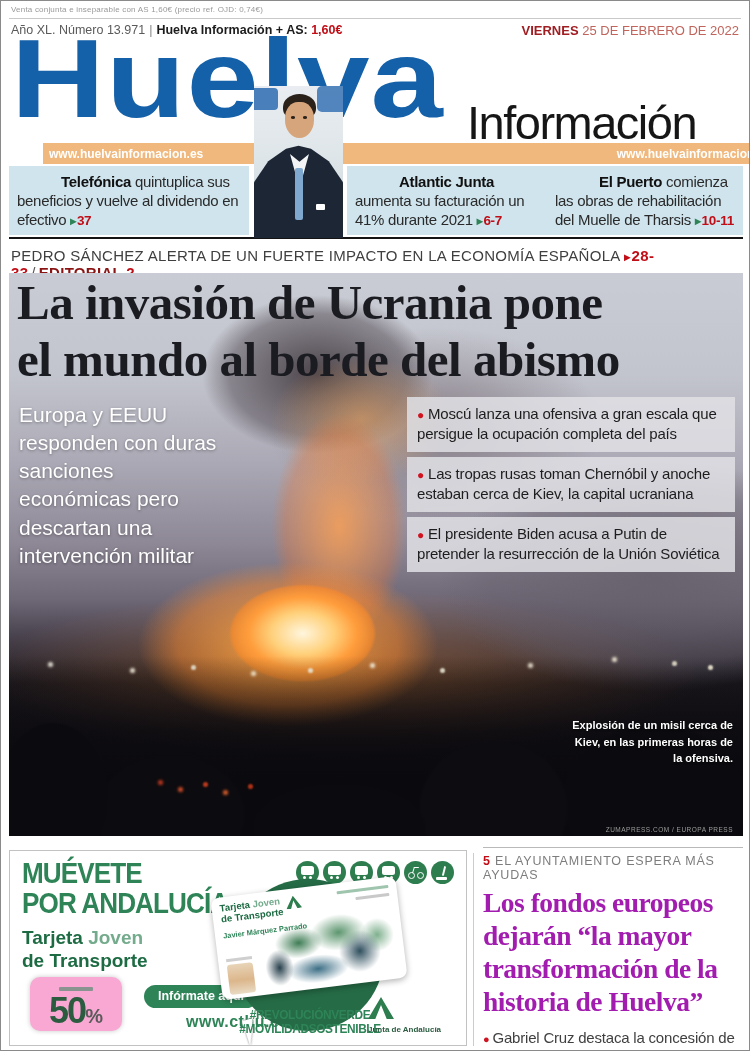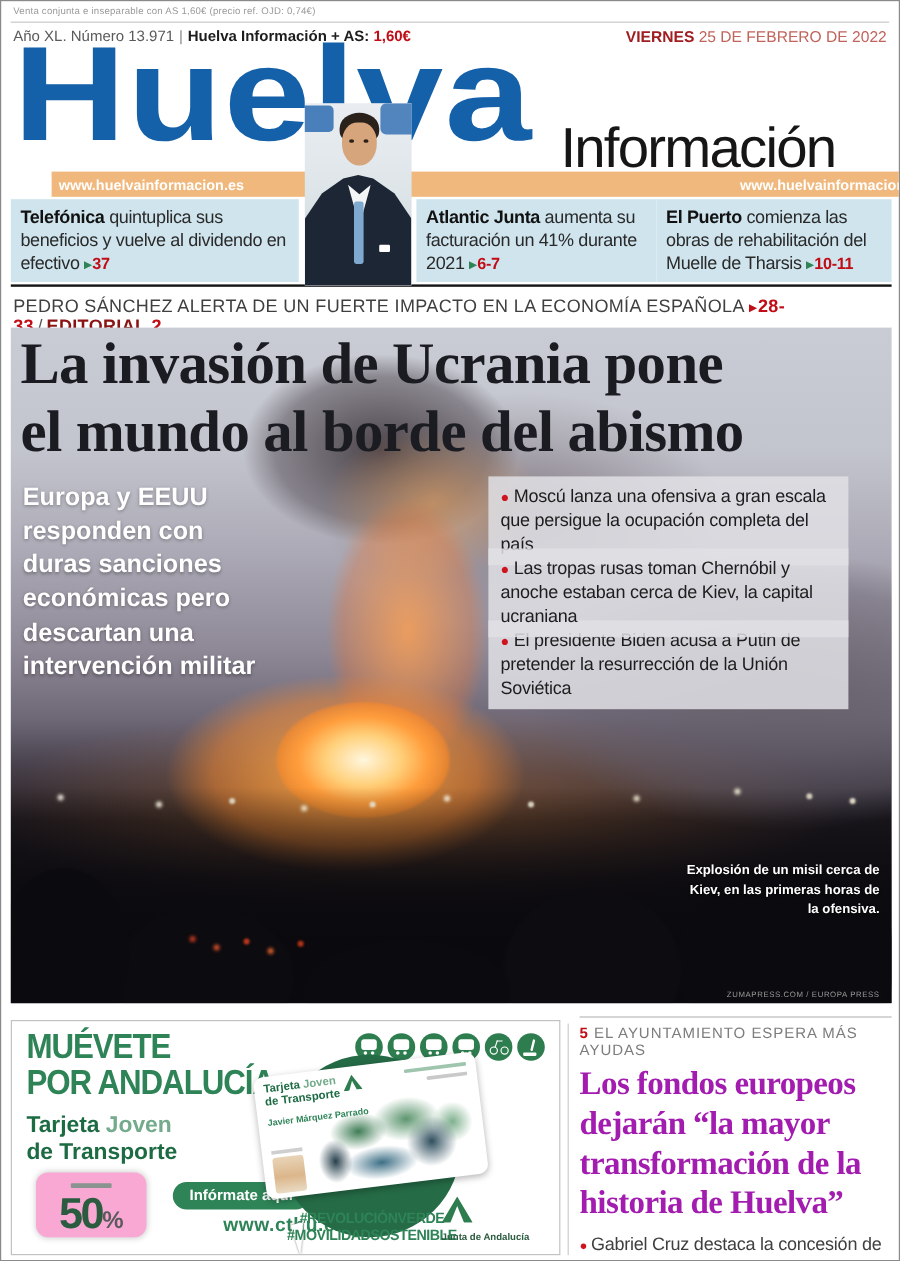--- a/index.html
+++ b/index.html
@@ -40,21 +40,21 @@
              clip-path:polygon(0 100%,0 42%,16% 20%,36% 7%,50% 4%,64% 7%,84% 20%,100% 42%,100% 100%);}
   .man .shirt{position:absolute;left:36px;bottom:58px;width:19px;height:26px;background:#f2f4f6;
               clip-path:polygon(0 0,50% 30%,100% 0,62% 100%,38% 100%);}
   .man .tie{position:absolute;left:41px;bottom:18px;width:8px;height:52px;background:#7fa9cf;border-radius:2px;}
   .man .pocket{position:absolute;left:62px;bottom:28px;width:9px;height:6px;background:#fff;border-radius:1px;}
 
   
   .teasers{position:absolute;left:0;top:165px;width:750px;height:69px;}
   .teaser{position:absolute;top:0;height:69px;background:#cfe4ed;padding:7px 8px;font-size:15px;
           line-height:1.26;color:#2a2a2a;letter-spacing:-0.3px;}
-  .teaser b{color:#111;}
+  .teaser b{color:#111;margin-left:44px;}
   .t1{left:8px;width:240px;} .t2{left:346px;width:200px;} .t3{left:546px;width:196px;}
   .pageref{font-weight:bold;color:#c00d16;font-size:13.5px;white-space:nowrap;}
   .pageref::before{content:"▸";color:#2e8457;margin-right:1px;font-size:12px;}
   .black-rule{position:absolute;left:8px;top:236px;width:734px;height:2px;background:#141414;}
 
   
   .strap{position:absolute;left:10px;top:246px;width:732px;font-size:15px;color:#3f3f3f;letter-spacing:.3px;}
   .strap .pg{color:#c00d16;font-weight:bold;}
   .strap .pg::before{content:"▸";margin-right:1px;font-size:12px;}
   .strap .ed{color:#8a1414;font-weight:bold;}
@@ -82,23 +82,23 @@
       linear-gradient(180deg, rgba(10,9,13,0) 0%, rgba(10,9,13,.75) 42%, #0a090d 70%);}
   .lights{position:absolute;left:0;top:0;width:3px;height:3px;border-radius:50%;background:rgba(0,0,0,0);
     box-shadow:40px 390px 3px 1px #e8e6da, 122px 396px 3px 1px #efe9d8, 183px 393px 2px 1px #ddd6c2,
       243px 399px 3px 1px #efe3c9, 300px 396px 2px 1px #e6ddc8, 362px 391px 3px 1px #f3ecd9,
       432px 396px 2px 1px #ded8c6, 520px 391px 3px 1px #eae2cf, 604px 385px 3px 1px #f1ead6,
       664px 389px 2px 1px #d8d2c0, 700px 393px 2px 1px #e5decb,
       150px 508px 3px 1px #c43a20, 170px 515px 3px 1px #d8502a, 195px 510px 2px 1px #c03a1e,
       215px 518px 3px 1px #e0622e, 240px 512px 2px 1px #b83418;}
   .headline{position:absolute;left:8px;top:2px;width:724px;font-family:"Liberation Serif",serif;
             font-weight:bold;font-size:49px;line-height:1.16;color:#1b1b22;letter-spacing:-0.5px;}
-  .deck{position:absolute;left:10px;top:128px;width:208px;font-size:21px;font-weight:bold;color:#fff;
+  .deck{position:absolute;left:10px;top:128px;width:208px;font-size:21px;font-weight:normal;color:#fff;
         line-height:1.34;text-shadow:0 1px 3px rgba(0,0,0,.35);}
-  .hbullet{position:absolute;left:398px;width:300px;background:rgba(224,224,228,.86);color:#1d1d1d;
+  .hbullet{position:absolute;left:398px;width:328px;background:rgba(224,224,228,.86);color:#1d1d1d;
            font-size:15px;line-height:1.32;padding:7px 8px 8px 10px;letter-spacing:-0.2px;}
   .hb1{top:124px;} .hb2{top:184px;} .hb3{top:244px;}
   .hbullet .dot{color:#cf1420;font-size:12px;margin-right:4px;}
   .caption{position:absolute;right:10px;top:444px;width:165px;text-align:right;color:#fff;
            font-size:11px;font-weight:bold;line-height:1.5;text-shadow:0 1px 2px rgba(0,0,0,.6);}
   .credit{position:absolute;right:10px;bottom:3px;font-size:6.5px;color:#9a9a9a;letter-spacing:.5px;}
 
   
   .ad{position:absolute;left:8px;top:849px;width:458px;height:196px;background:#fff;border:1px solid #c2c2c2;overflow:hidden;}
   .ad-title{position:absolute;left:12px;top:8px;font-size:29px;font-weight:bold;color:#2e8457;

